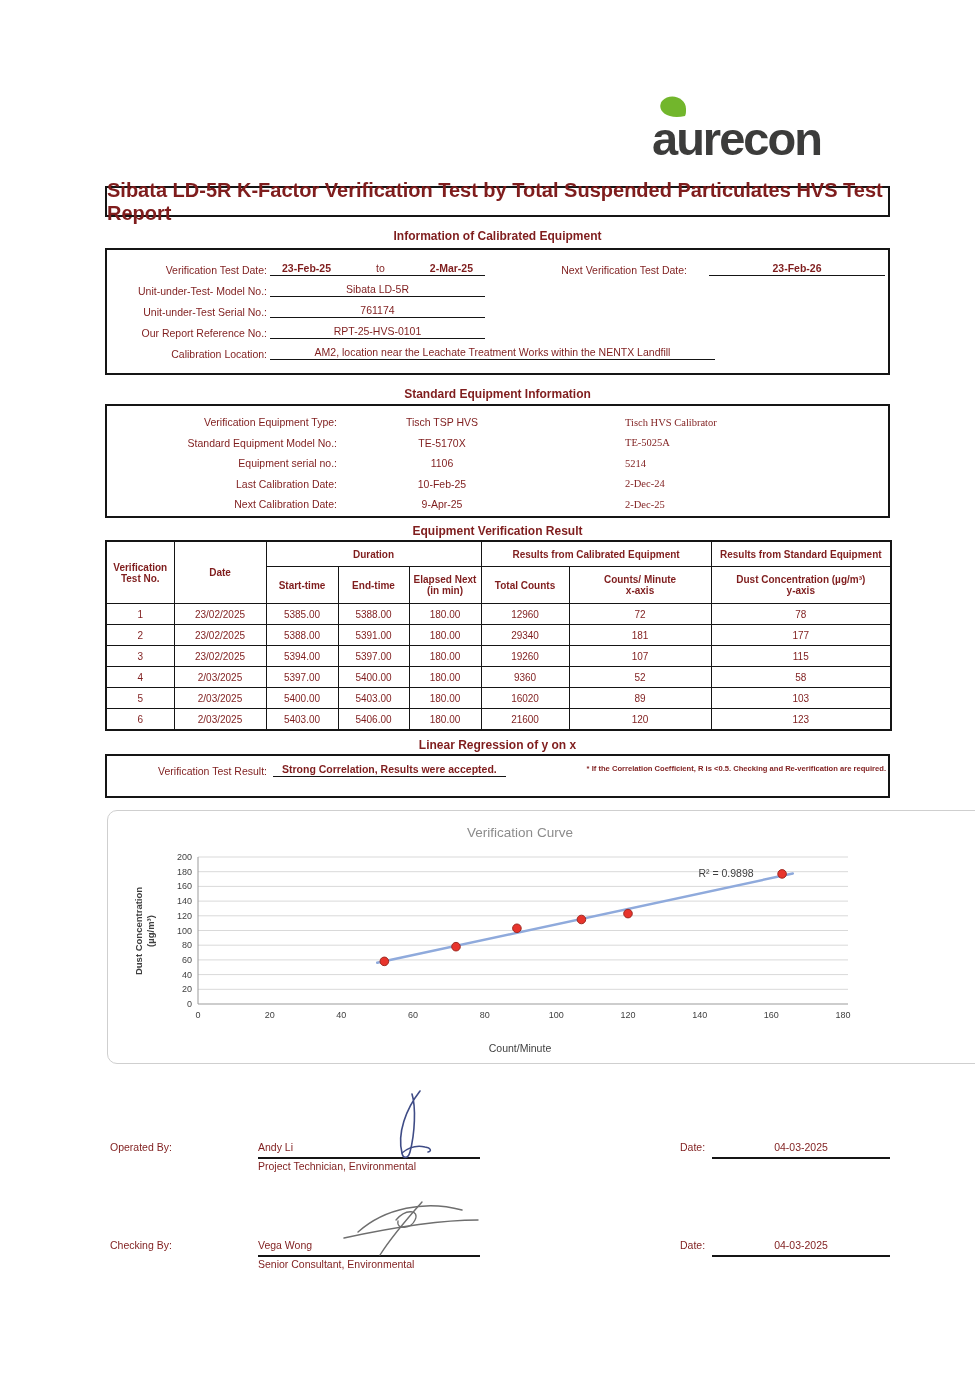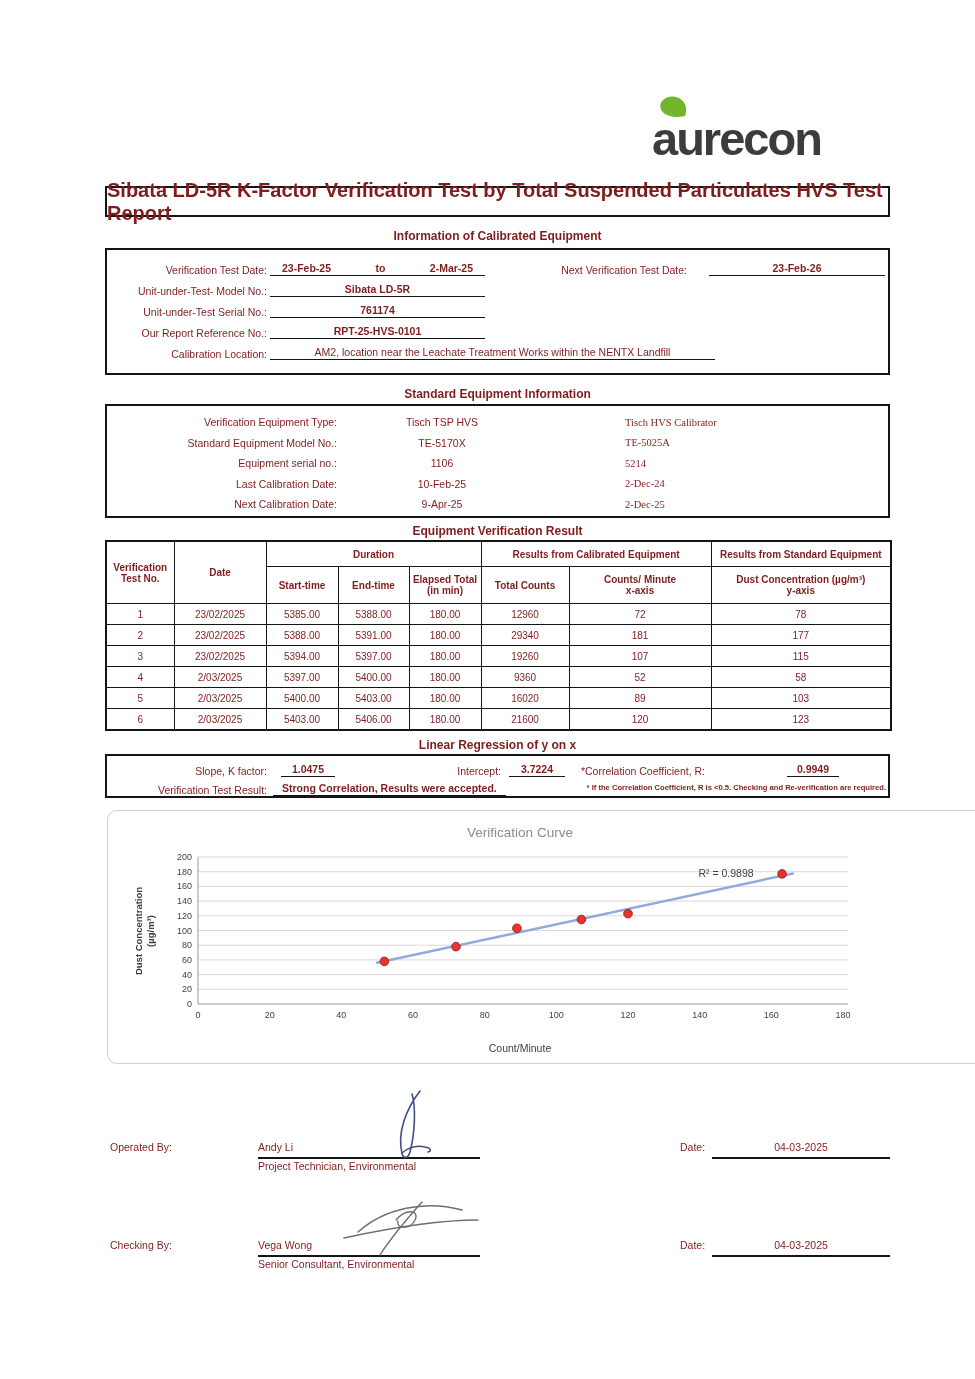--- a/index.html
+++ b/index.html
@@ -19,21 +19,21 @@
 
   .box{position:absolute;left:105px;width:785px;border:2px solid #151515;box-sizing:border-box;background:#fff;}
   .box1{top:248px;height:127px;padding-top:5px;}
   .box2{top:404px;height:114px;padding-top:6px;}
   .regbox{top:754px;height:44px;padding-top:1px;}
 
   .info-row{display:flex;align-items:flex-end;height:21px;font-size:10.5px;}
   .lbl{text-align:right;flex:none;}
   .w160{width:160px;}
   .val{text-align:center;border-bottom:1.5px solid #151515;margin-left:3px;flex:none;padding-bottom:1px;}
-  .w215{width:215px;font-weight:bold;} .w445{width:445px;} .w176{width:176px;}
+  .w215{width:215px;} .w445{width:445px;} .w176{width:176px;}
   .dates{display:flex;justify-content:space-between;padding:0 12px 1px 12px;box-sizing:border-box;}
   .bold{font-weight:bold;}
   .next-lbl{margin-left:auto;}
   .val.nextv{margin-left:22px;margin-right:3px;}
 
   .std-row{display:flex;align-items:center;height:20.5px;font-size:10.5px;}
   .s-lbl{width:230px;text-align:right;flex:none;}
   .s-c1{width:210px;text-align:center;flex:none;}
   .s-sp{width:78px;flex:none;}
   .s-c2{width:258px;text-align:left;flex:none;font-family:Liberation Serif, serif;}
@@ -165,21 +165,21 @@
         <th rowspan="2">Verification
 Test No.</th>
         <th rowspan="2">Date</th>
         <th colspan="3">Duration</th>
         <th colspan="2">Results from Calibrated Equipment</th>
         <th>Results from Standard Equipment</th>
       </tr>
       <tr class="h2row">
         <th>Start-time</th>
         <th>End-time</th>
-        <th>Elapsed Total
+        <th>Elapsed Next
 (in min)</th>
         <th>Total Counts</th>
         <th>Counts/ Minute
 x-axis</th>
         <th>Dust Concentration (µg/m³)
 y-axis</th>
       </tr>
     </thead>
     <tbody id="rtbody">
         <tr>
@@ -240,28 +240,20 @@
           <td>180.00</td>
           <td>21600</td>
           <td>120</td>
           <td>123</td>
         </tr>
       </tbody>
   </table>
 
   <div class="sec-head" style="top:738px">Linear Regression of y on x</div>
   <div class="box regbox">
-    <div class="reg-row">
-      <span class="lbl w160">Slope, K factor:</span>
-      <span class="rv rv1">1.0475</span>
-      <span class="rlbl2">Intercept:</span>
-      <span class="rv rv2">3.7224</span>
-      <span class="rlbl3">*Correlation Coefficient, R:</span>
-      <span class="rv rv3">0.9949</span>
-    </div>
     <div class="reg-row">
       <span class="lbl w160">Verification Test Result:</span>
       <span class="rv-result">Strong Correlation, Results were accepted.</span>
       <span class="rnote">* If the Correlation Coefficient, R is &lt;0.5. Checking and Re-verification are required.</span>
     </div>
   </div>
 
   <div class="chart-box">
     <svg id="chart-svg" width="778" height="252">
         <text x="412" y="26" text-anchor="middle" font-size="13.5" fill="#8c8c8c" font-family="&quot;Liberation Sans&quot;,sans-serif">Verification Curve</text>

